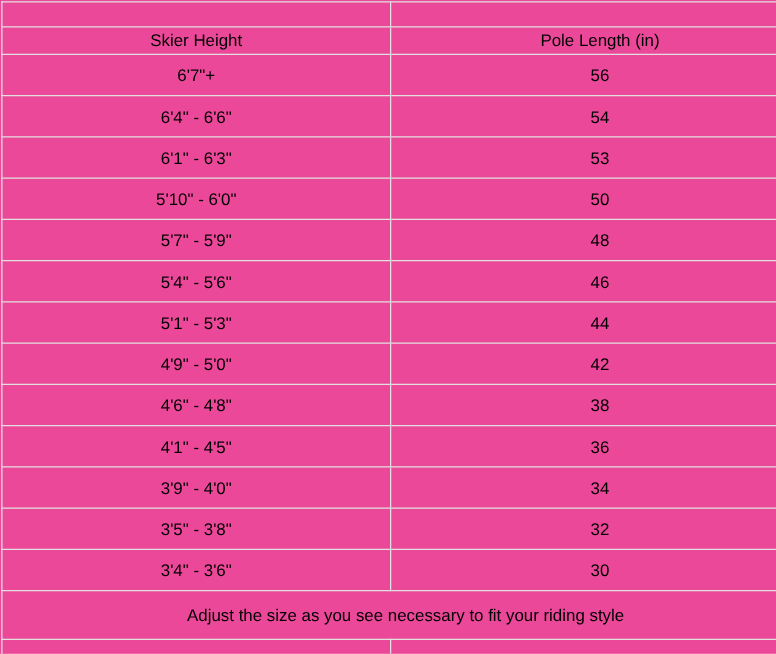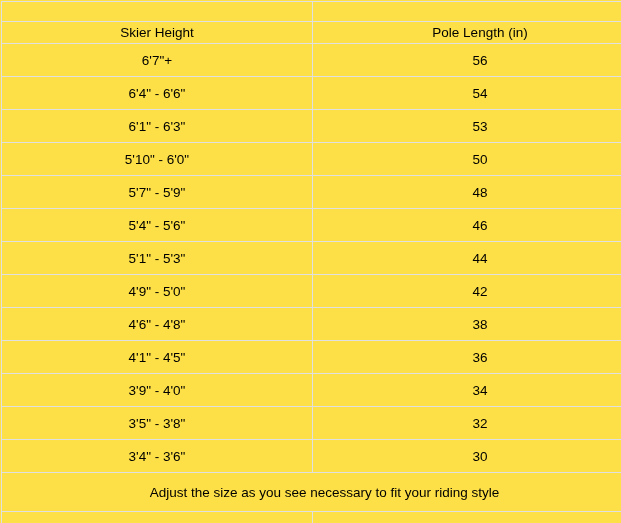--- a/index.html
+++ b/index.html
@@ -43,21 +43,21 @@
   }
   tr.row-spacer  { height: 20px; }
   tr.row-header  { height: 22px; }
   tbody.data-rows tr { height: 33px; }
   tr.row-note    { height: 39px; }
   tr.row-bottom  { height: 20px; }
 </style>
 </head>
 <body>
 
-<div class="viewport" style="background: #fde047;">
+<div class="viewport" style="background: #ec4899;">
   <table class="size-chart" style="color: rgb(0, 0, 0);">
     <colgroup>
       <col class="c1">
       <col class="c2">
     </colgroup>
     <thead>
       <tr class="row-spacer">
         <td style="border-color: rgb(224, 224, 224);"></td>
         <td style="border-color: rgb(224, 224, 224);"></td>
       </tr>

